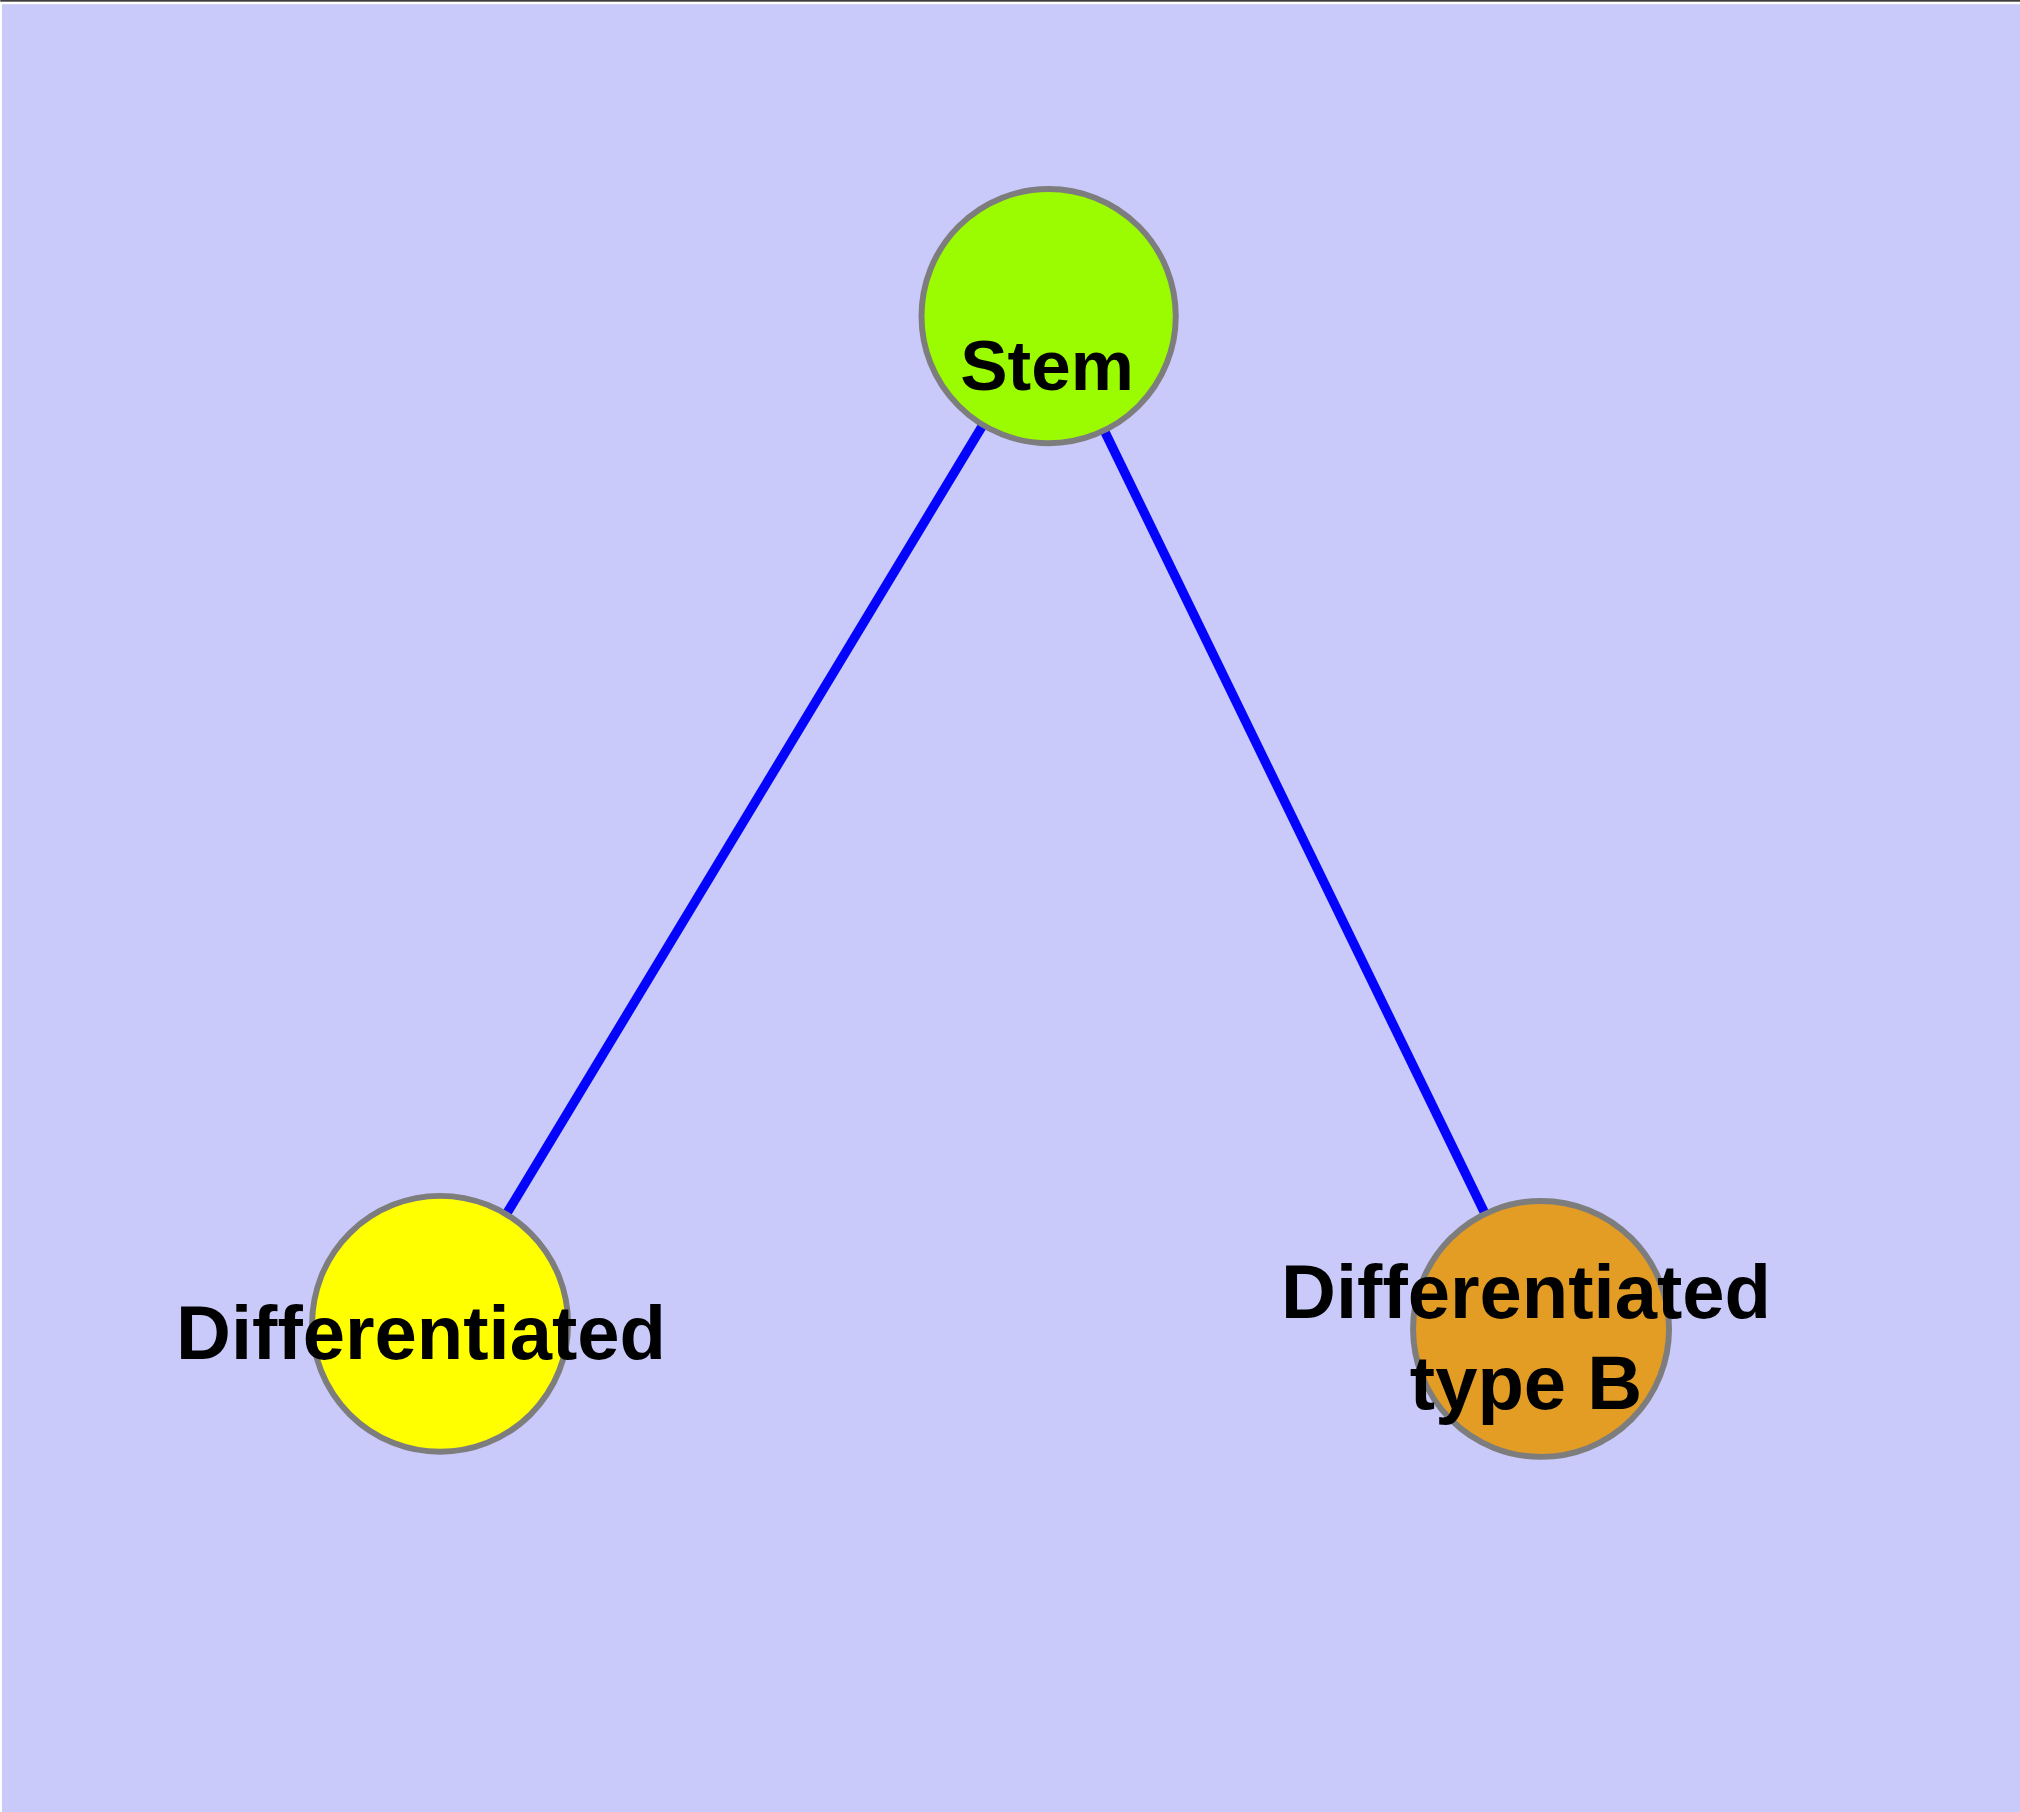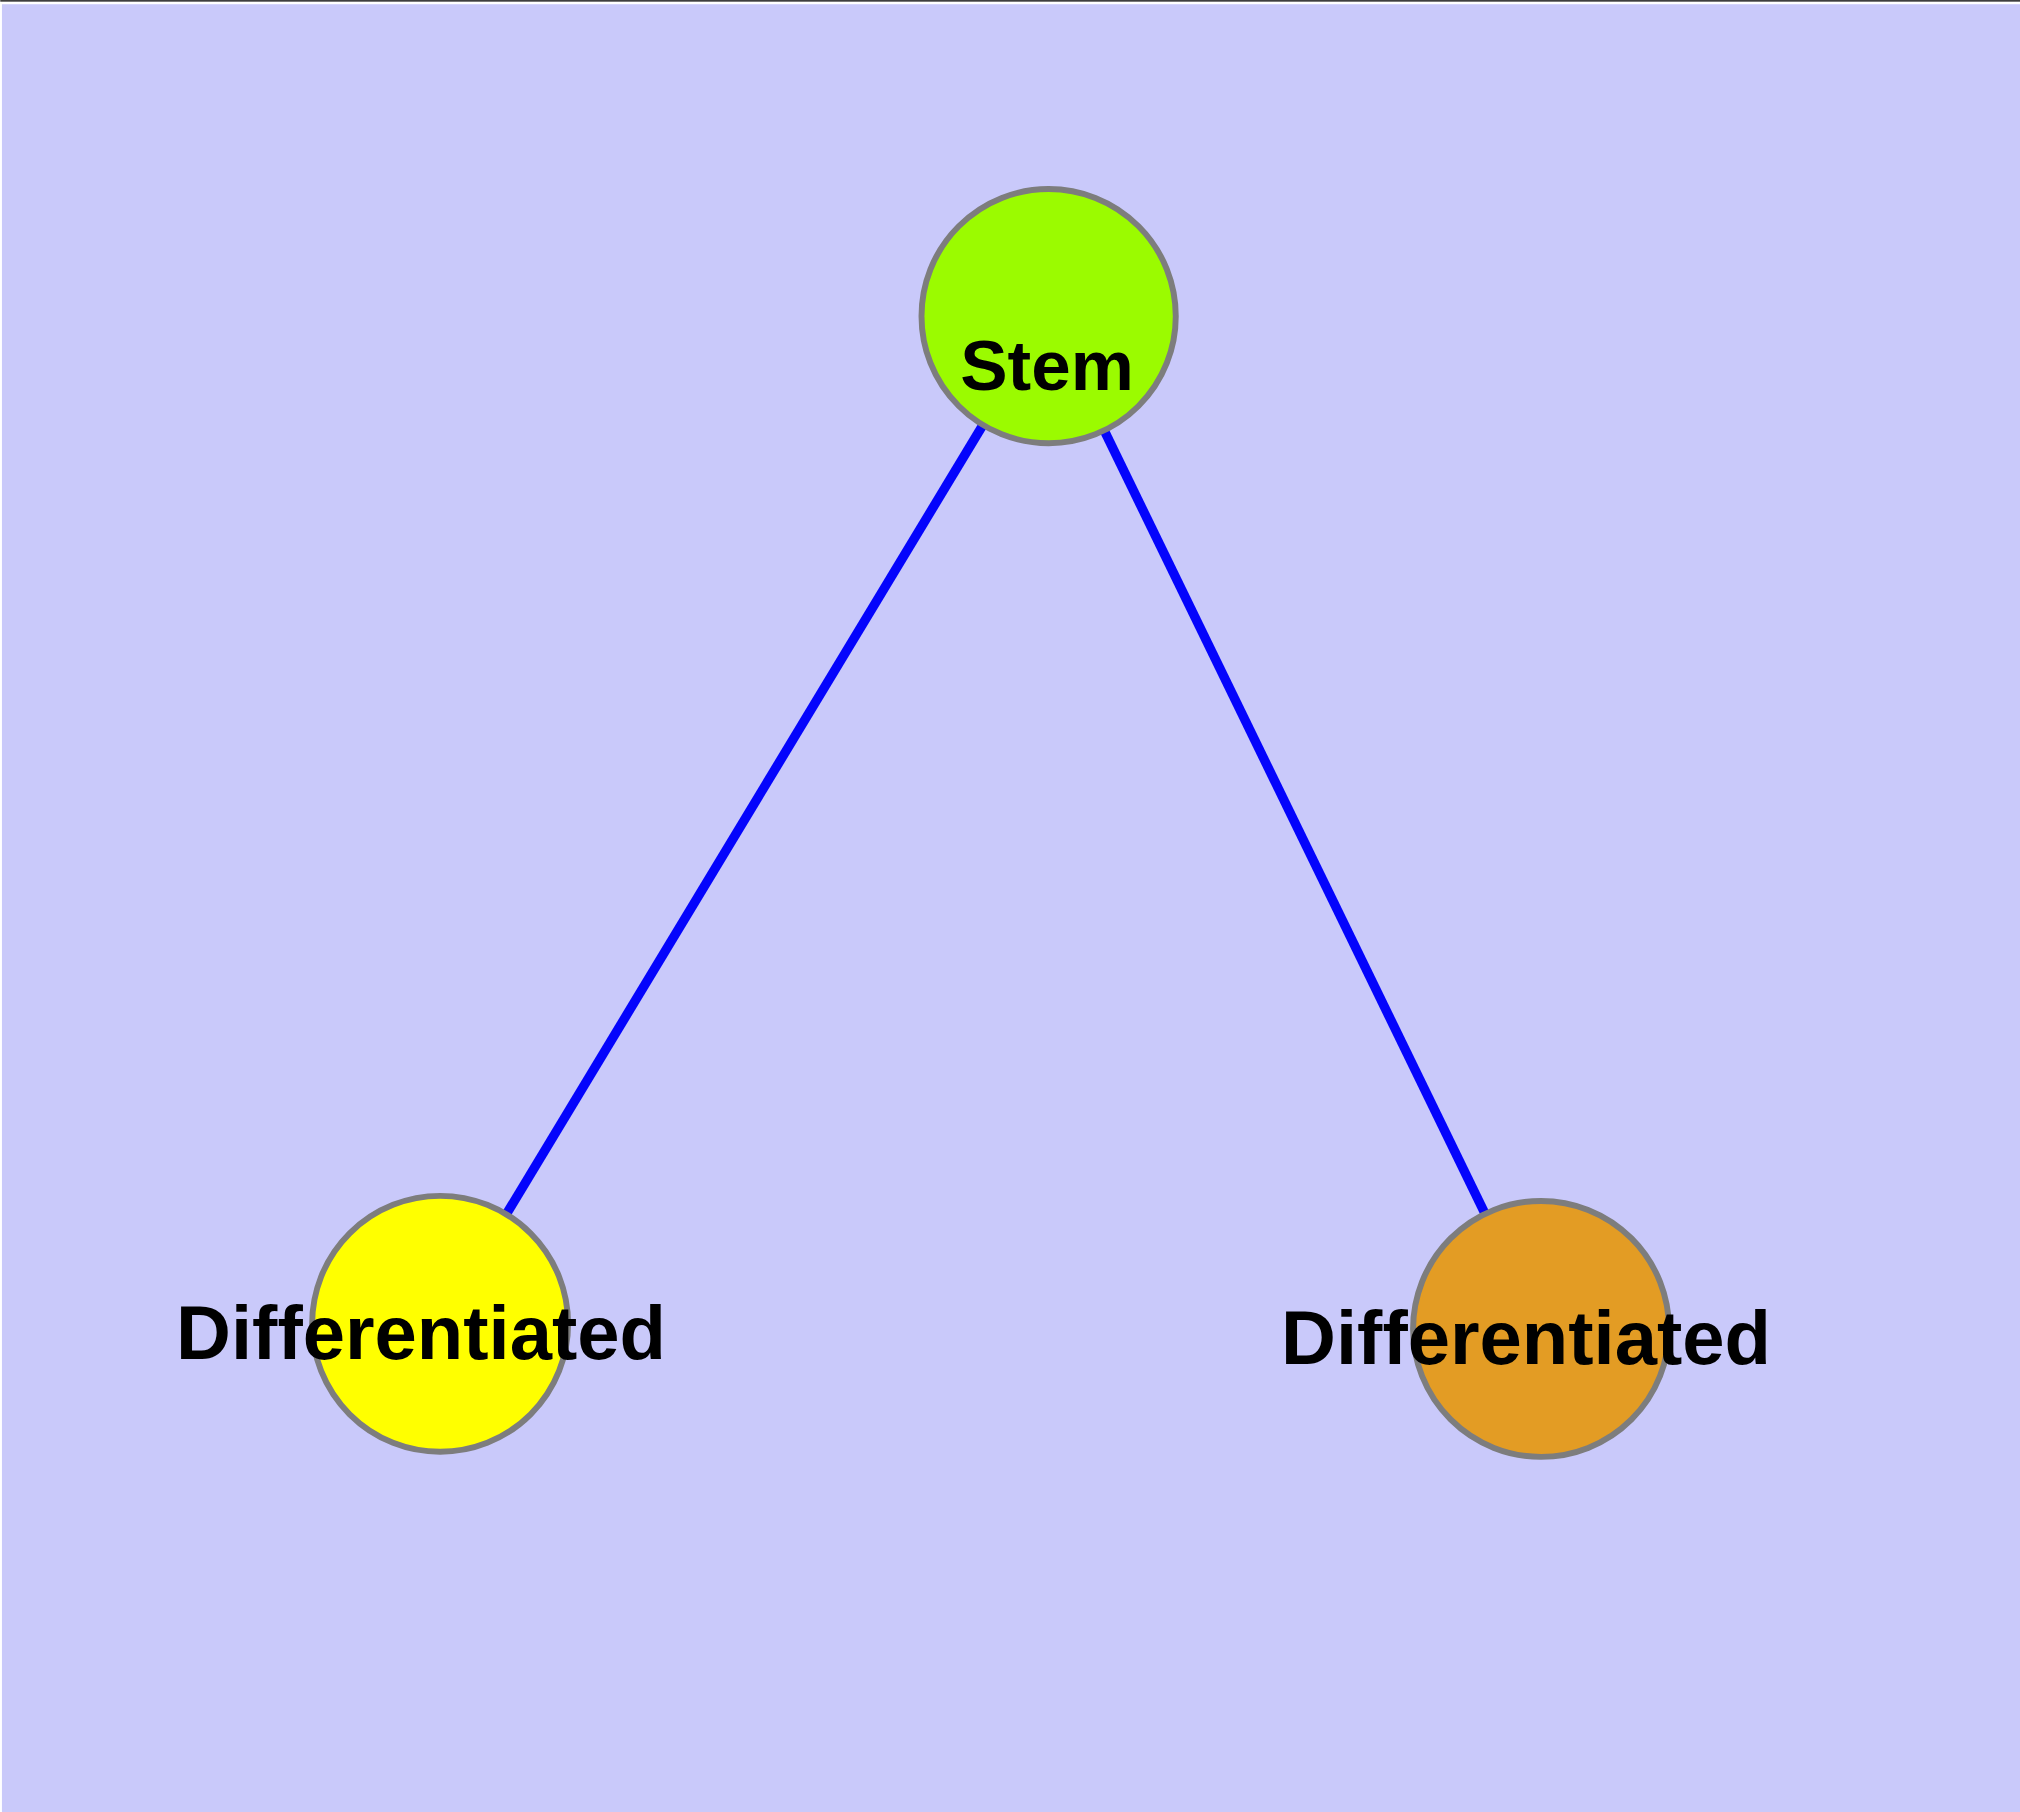--- a/index.html
+++ b/index.html
@@ -78,15 +78,16 @@
   <div class="label label-stem" style="color: rgb(0, 0, 0);">
     <div>Stem</div>
   </div>
 
   <div class="label label-type-a" style="color: rgb(0, 0, 0);">
     <div>Differentiated</div>
   </div>
 
   <div class="label label-type-b" style="color: rgb(0, 0, 0);">
     <div>Differentiated</div>
+    <div>type B</div>
   </div>
 </div>
 
 
 </body></html>

